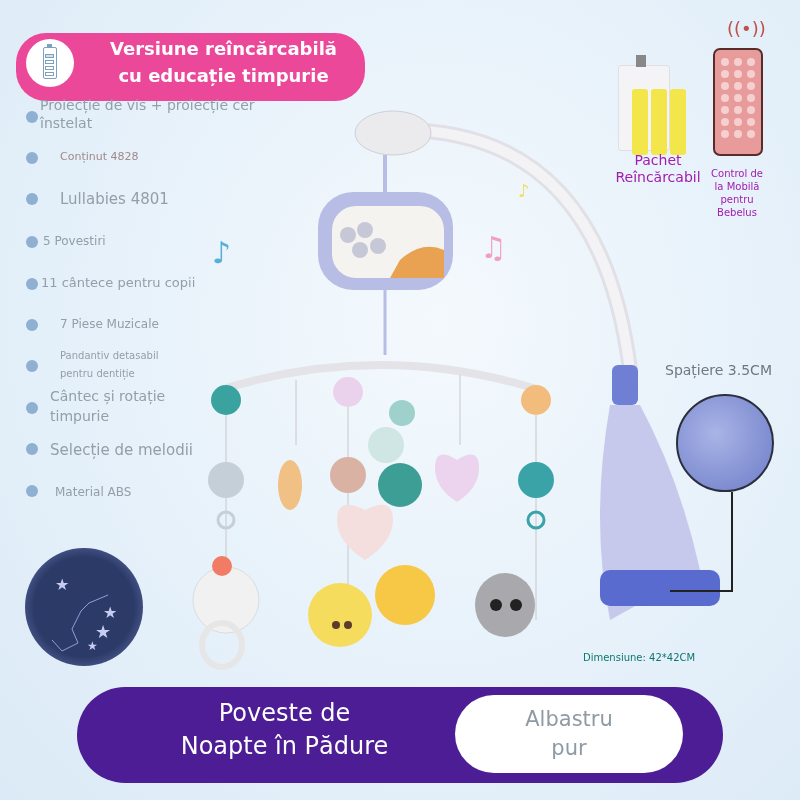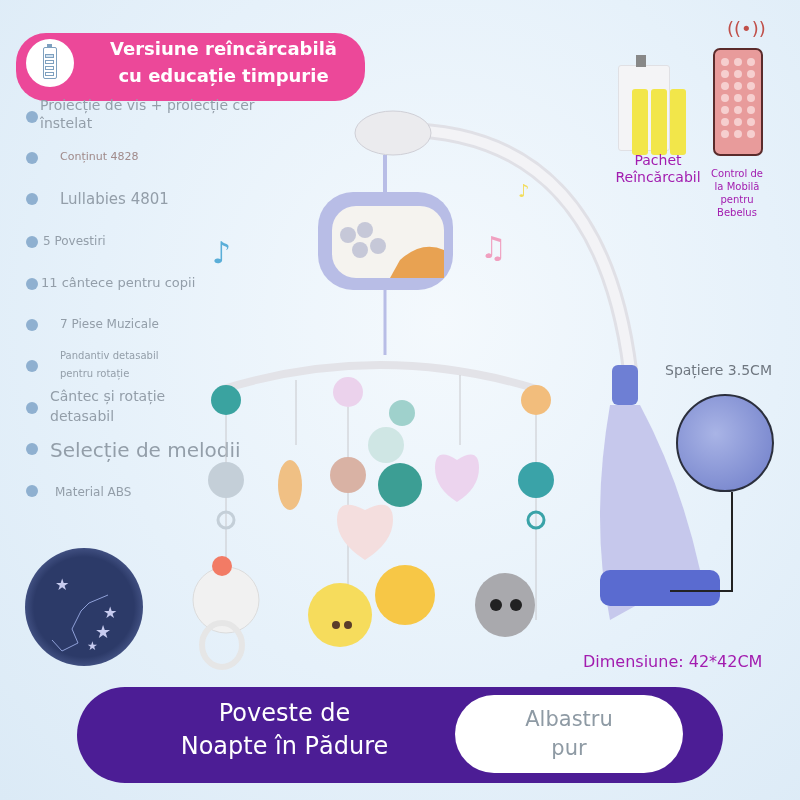--- a/index.html
+++ b/index.html
@@ -94,31 +94,31 @@
 
 <div class="abs dot" style="left:26px;top:278px"></div>
 <div class="abs feat" style="left:41px;top:274px;font-size:13px">11 cântece pentru copii</div>
 
 <div class="abs dot" style="left:26px;top:319px"></div>
 <div class="abs feat" style="left:60px;top:315px;font-size:12px">7 Piese Muzicale</div>
 
 <div class="abs dot" style="left:26px;top:360px"></div>
 <div class="abs feat" style="left:60px;top:347px;width:200px;font-size:10px">
   <div>Pandantiv detasabil</div>
-    <div>pentru rotație</div>
+    <div>pentru dentiție</div>
 </div>
 
 <div class="abs dot" style="left:26px;top:402px"></div>
 <div class="abs feat" style="left:50px;top:386px;width:145px;font-size:14px;line-height:20px">
   <div>Cântec și rotație</div>
-    <div>detasabil</div>
+    <div>timpurie</div>
 </div>
 
 <div class="abs dot" style="left:26px;top:443px"></div>
-<div class="abs feat" style="left:50px;top:441px;font-size:20px">Selecție de melodii</div>
+<div class="abs feat" style="left:50px;top:441px;font-size:15px">Selecție de melodii</div>
 
 <div class="abs dot" style="left:26px;top:485px"></div>
 <div class="abs feat" style="left:55px;top:483px;font-size:12px">Material ABS</div>
 
 <div class="abs note" style="left:212px;top:238px;color:#5aaed8">♪</div>
 <div class="abs note" style="left:480px;top:233px;color:#f0a0c0">♫</div>
 <div class="abs note" style="left:518px;top:176px;font-size:18px;color:#f2dc5a">♪</div>
 
 <div class="abs" style="left:25px;top:548px;width:118px;height:118px;border-radius:50%;background:radial-gradient(circle,#2c3a68 60%,#5a6aa0 85%,rgba(200,215,240,0) 100%)">
   <svg width="118" height="118" viewBox="0 0 118 118">
@@ -187,21 +187,21 @@
   <rect x="452" y="265" width="26" height="40" rx="6" fill="#6e7fd4"></rect>
   <path d="M450,305 L480,305 Q520,380 540,470 L450,520 Q430,420 450,305 Z" fill="#c6c8ec"></path>
   <rect x="440" y="470" width="120" height="36" rx="10" fill="#5a6bd0"></rect>
 </svg>
 
 <div class="abs" style="left:676px;top:394px;width:98px;height:98px;border-radius:50%;background:radial-gradient(circle at 40% 40%,#a9b4e6,#6d7cc8);border:2px solid #2b2f3d"></div>
 <div class="abs" style="left:731px;top:492px;width:2px;height:100px;background:#222"></div>
 <div class="abs" style="left:670px;top:590px;width:63px;height:2px;background:#222"></div>
 
 <div class="abs caption" style="left:665px;top:362px;font-size:14px;color:#6f7780">Spațiere 3.5CM</div>
-<div class="abs caption" style="left:583px;top:652px;font-size:16px;color:#a21caf">Dimensiune: 42*42CM</div>
+<div class="abs caption" style="left:583px;top:652px;font-size:10px;color:#0f766e">Dimensiune: 42*42CM</div>
 
 <div class="abs" style="left:618px;top:65px;width:52px;height:86px;background:#f4f4f6;border:1px solid #e0e0e4;border-radius:3px"></div>
 <div class="abs" style="left:636px;top:55px;width:10px;height:12px;background:#888"></div>
 <div class="abs" style="left:632px;top:89px;width:55px;height:66px">
   <div style="position:absolute;left:0;top:0;width:16px;height:66px;background:#f2e64a;border-radius:3px"></div>
   <div style="position:absolute;left:19px;top:0;width:16px;height:66px;background:#f2e64a;border-radius:3px"></div>
   <div style="position:absolute;left:38px;top:0;width:16px;height:66px;background:#f2e64a;border-radius:3px"></div>
 </div>
 <div class="abs caption" style="left:608px;top:152px;width:100px;font-size:14px;line-height:17px">
   <div>Pachet</div>

